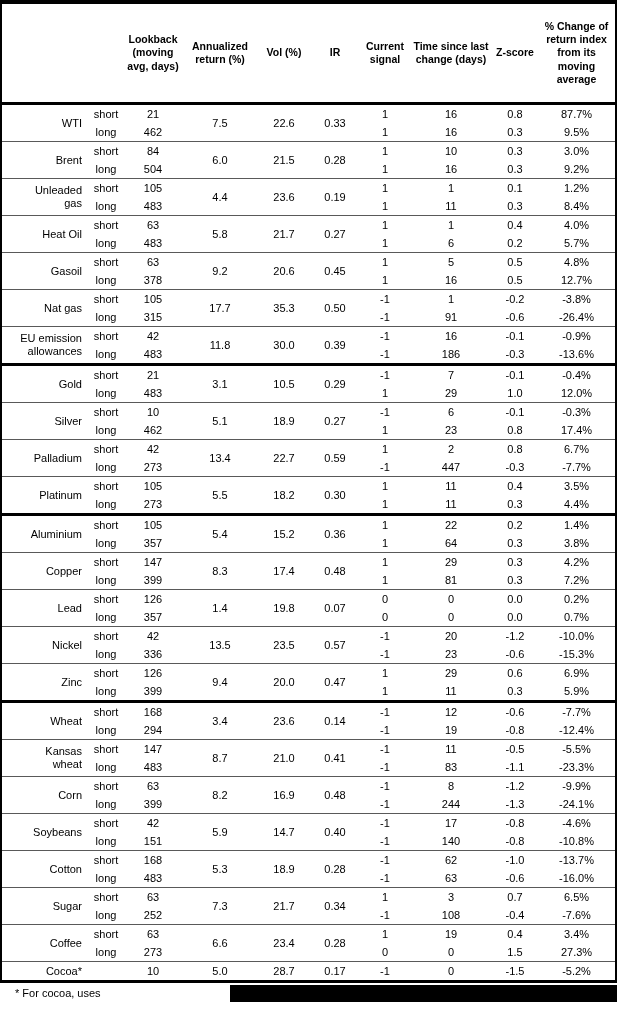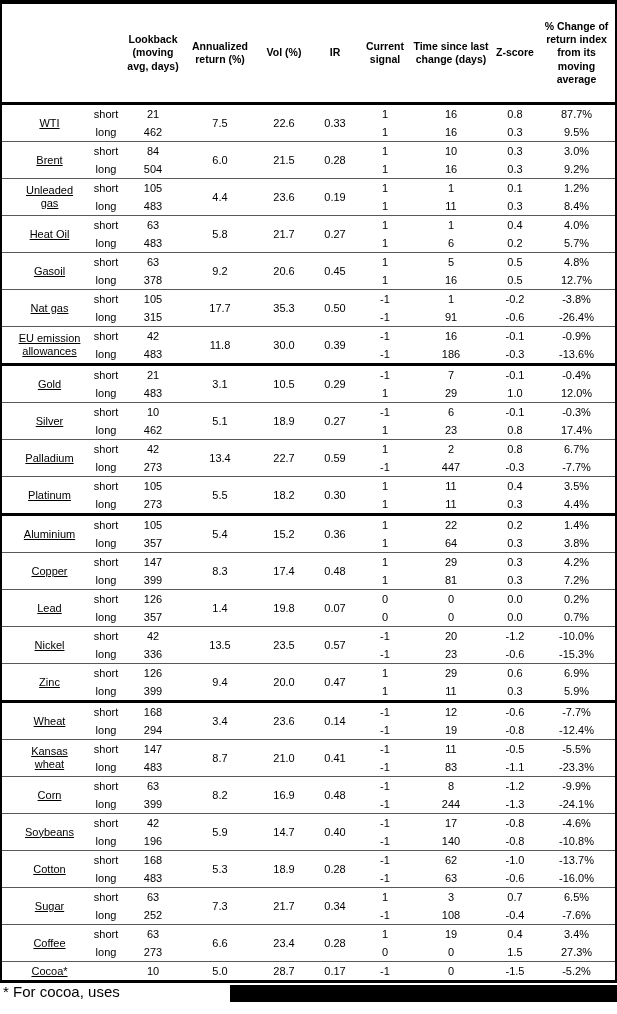--- a/index.html
+++ b/index.html
@@ -16,28 +16,28 @@
   thead th{
     height:90px;vertical-align:middle;text-align:center;
     font-weight:bold;font-size:10.5px;line-height:1.25;padding:4px 2px;
     border-bottom:3px solid #000;
   }
   tbody td{
     height:18px;font-size:11px;text-align:center;vertical-align:middle;
     padding:0 1px;white-space:nowrap;
   }
   tbody td.name{
-    text-align:center;padding-left:15px;white-space:normal;line-height:1.15;text-decoration:underline;
+    text-align:right;padding-left:15px;white-space:normal;line-height:1.15;
   }
   tbody td.horizon{text-align:center;padding-left:6px;}
   tr.commodity-start td{border-top:1px solid #595959;}
   tr.section-start td{border-top:3px solid #000;}
   .footnote{position:relative;height:19px;width:617px;}
   .footnote-text{
-    font-size:15px;line-height:18px;padding-left:3px;display:inline-block;
+    font-size:11px;line-height:18px;padding-left:15px;display:inline-block;
   }
   .redaction{
     position:absolute;left:230px;right:0;top:2px;bottom:0;background:#000;
   }
 </style>
 </head>
 <body>
 
 <div class="page">
   <div class="table-frame">
@@ -456,21 +456,21 @@
             <td rowspan="2">5.9</td>
             <td rowspan="2">14.7</td>
             <td rowspan="2">0.40</td>
             <td>-1</td>
             <td>17</td>
             <td>-0.8</td>
             <td>-4.6%</td>
           </tr>
           <tr>
             <td class="horizon">long</td>
-            <td>196</td>
+            <td>151</td>
             <td>-1</td>
             <td>140</td>
             <td>-0.8</td>
             <td>-10.8%</td>
           </tr>
           <tr class="commodity-start">
             <td class="name" rowspan="2">Cotton</td>
             <td class="horizon">short</td>
             <td>168</td>
             <td rowspan="2">5.3</td>

